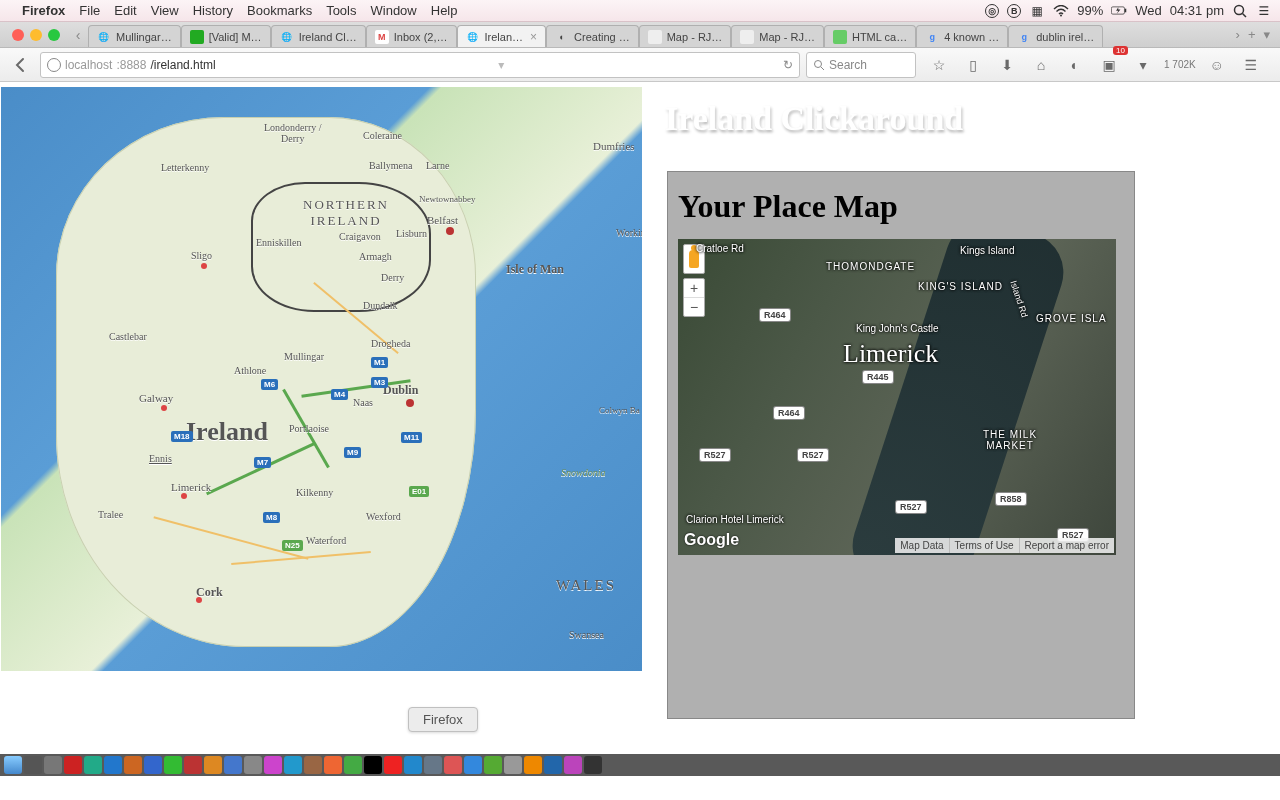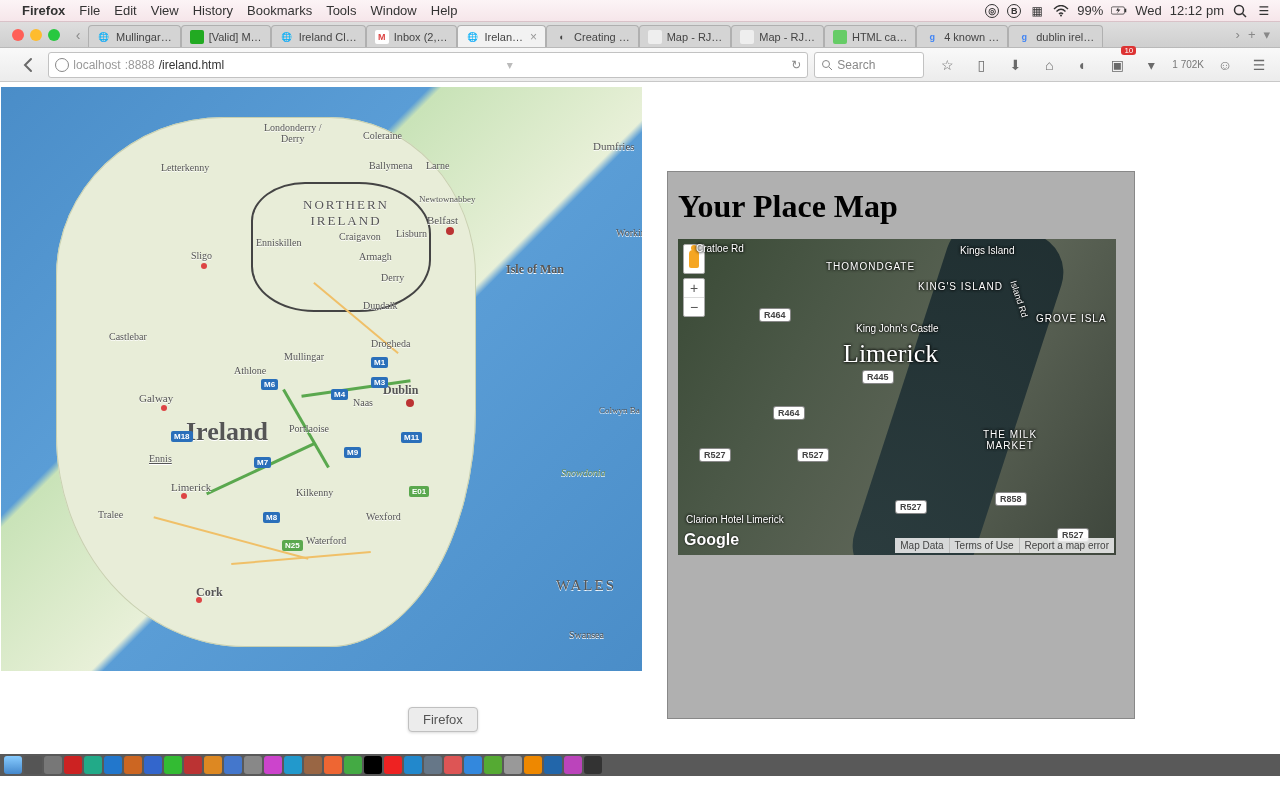--- a/index.html
+++ b/index.html
@@ -22,21 +22,21 @@
   .dot.r{background:#ff5f57;} .dot.y{background:#febc2e;} .dot.g{background:#28c840;}
   .navarrow { width:20px; display:flex; align-items:center; justify-content:center; color:#888; font-size:14px; }
   .tab { display:flex; align-items:center; gap:5px; padding:0 8px; border:1px solid #b0b0b0; border-bottom:none; border-radius:4px 4px 0 0; background:#d4d4d4; margin-top:3px; font-size:11px; color:#444; max-width:100px; min-width:88px; overflow:hidden; white-space:nowrap; cursor:default; }
   .tab.active { background:#f2f2f2; }
   .tab .favicon { width:14px; height:14px; flex:0 0 14px; border-radius:2px; display:inline-flex; align-items:center; justify-content:center; font-size:9px; }
   .tab .label { overflow:hidden; text-overflow:ellipsis; }
   .tab .close { color:#999; font-size:12px; margin-left:2px; }
   .tabstrip-right { margin-left:auto; display:flex; align-items:center; gap:8px; padding:0 10px; color:#888; font-size:13px; }
 
   
-  .toolbar { height:34px; background:linear-gradient(#f9f9f9,#ececec); border-bottom:1px solid #c8c8c8; display:flex; align-items:center; padding:0 8px; gap:6px;justify-content:flex-end; }
+  .toolbar { height:34px; background:linear-gradient(#f9f9f9,#ececec); border-bottom:1px solid #c8c8c8; display:flex; align-items:center; padding:0 8px; gap:6px; }
   .tb-btn { width:26px; height:26px; display:flex; align-items:center; justify-content:center; color:#6a6a6a; font-size:14px; border-radius:3px; }
   .urlbar { flex:0 0 760px; height:26px; border:1px solid #c2c2c2; border-radius:3px; background:#fff; display:flex; align-items:center; padding:0 6px; font-size:12px; color:#555; gap:4px; }
   .urlbar .globe { width:14px; height:14px; border:1px solid #888; border-radius:50%; }
   .urlbar .host { color:#999; }
   .urlbar .path { color:#333; }
   .urlbar .reload { margin-left:auto; color:#888; }
   .searchbar { flex:0 0 110px; height:26px; border:1px solid #c2c2c2; border-radius:3px; background:#fff; display:flex; align-items:center; padding:0 6px; font-size:12px; color:#888; gap:4px; }
   .toolbar-right { display:flex; align-items:center; gap:8px; margin-left:4px; color:#6a6a6a; }
   .badge10 { position:relative; }
   .badge10::after { content:"10"; position:absolute; top:-6px; right:-6px; background:#d33; color:#fff; font-size:8px; padding:0 3px; border-radius:3px; }
@@ -114,21 +114,21 @@
     </span>
     <span>99%</span>
     <span class="mb-icon">
       <svg width="22" height="11" viewBox="0 0 22 11">
           <rect x="0.5" y="0.5" width="18" height="10" rx="2" fill="none" stroke="#333"></rect>
           <rect x="19" y="3" width="2" height="5" fill="#333"></rect>
           <path d="M10 1 L7 6 L10 6 L8 10 L13 4 L10 4 Z" fill="#333"></path>
         </svg>
     </span>
     <span>Wed</span>
-    <span>12:12 pm</span>
+    <span>04:31 pm</span>
     <span class="mb-icon">
       <svg width="14" height="14" viewBox="0 0 14 14">
           <circle cx="6" cy="6" r="4.5" stroke="#333" stroke-width="1.5" fill="none"></circle>
           <line x1="9.5" y1="9.5" x2="13" y2="13" stroke="#333" stroke-width="1.5"></line>
         </svg>
     </span>
     <span class="mb-icon">☰</span>
   </div>
 </div>
 
@@ -295,20 +295,21 @@
     <div class="road-badge m" style="left:253px; top:370px;">M7</div>
     <div class="road-badge m" style="left:262px; top:425px;">M8</div>
     <div class="road-badge m" style="left:343px; top:360px;">M9</div>
     <div class="road-badge m" style="left:400px; top:345px;">M11</div>
     <div class="road-badge m" style="left:170px; top:344px;">M18</div>
     <div class="road-badge m" style="left:370px; top:290px;">M3</div>
     <div class="road-badge n" style="left:273px; top:453px;">N25</div>
     <div class="road-badge n" style="left:400px; top:399px;">E01</div>
   </div>
 
+  <div class="page-title">Ireland Clickaround</div>
 
   <div class="panel">
     <h1>Your Place Map</h1>
 
     <div class="satmap">
       <div class="river"></div>
       <div class="sat-controls">
         <div class="pegman">
             <div class="pegman-icon"></div>
           </div>

